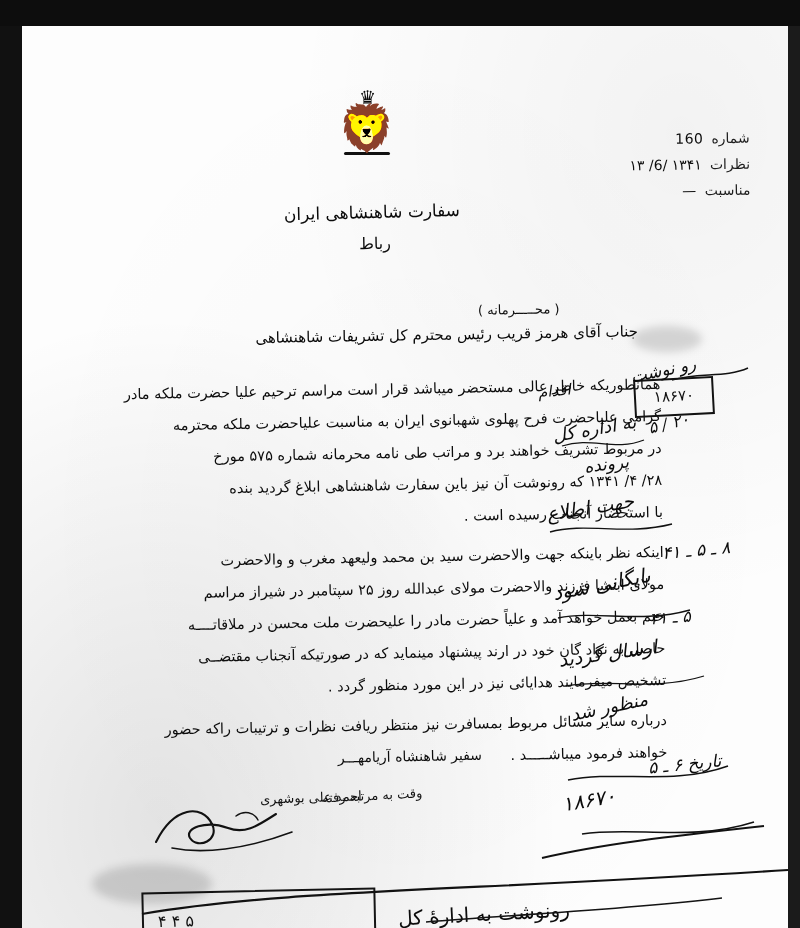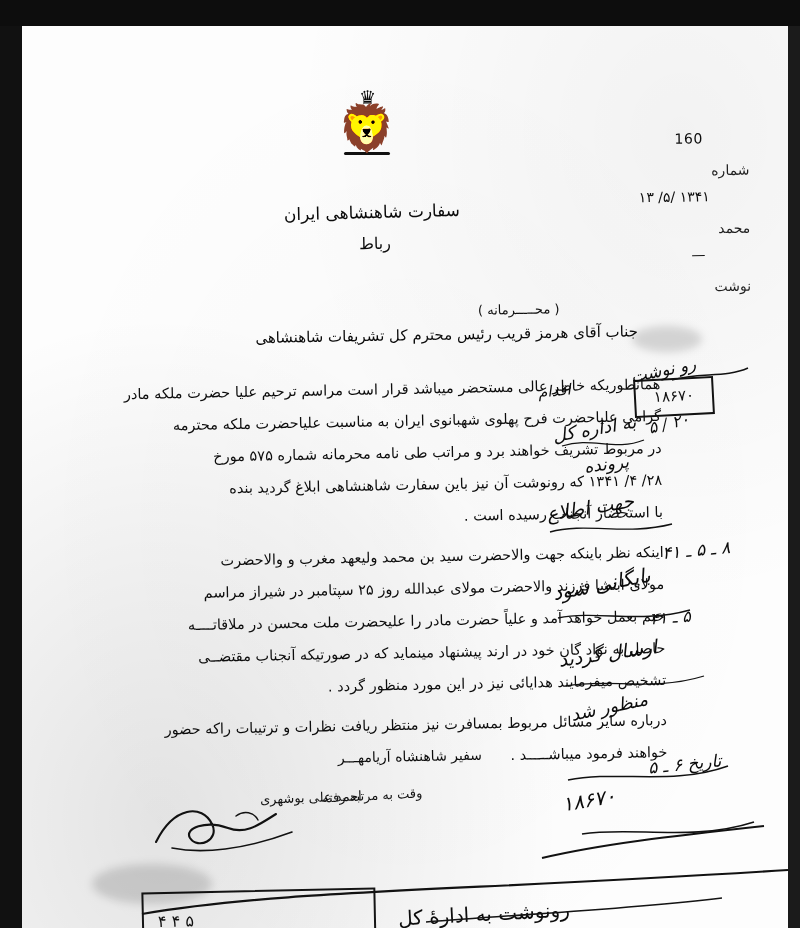--- a/index.html
+++ b/index.html
@@ -126,21 +126,21 @@
     font-size: 14px;
     line-height: 26px;
     transform: rotate(-0.8deg);
   }
   .ref-row {
     display: flex;
     justify-content: flex-start;
     gap: 8px;
     white-space: nowrap;
   }
-  .ref-label { opacity: 0.92; margin-top: 32px; }
+  .ref-label { opacity: 0.92; }
   .ref-value { letter-spacing: 0.5px; }
 
   
   .addressee-note {
     position: absolute;
     left: 456px; top: 276px;
     font-size: 13px;
     color: #111;
     transform: rotate(-1deg);
     white-space: nowrap;
@@ -291,25 +291,25 @@
 
     <div class="ministry-line">سفارت شاهنشاهی ایران</div>
     <div class="city-line">رباط</div>
 
     <div class="ref-block">
       <div class="ref-row">
         <span class="ref-label">شماره</span>
         <span class="ref-value">160</span>
       </div>
       <div class="ref-row">
-        <span class="ref-label">محمد</span>
-        <span class="ref-value">۱۳۴۱ /۵/ ۱۳</span>
+        <span class="ref-label">نظرات</span>
+        <span class="ref-value">۱۳۴۱ /6/ ۱۳</span>
       </div>
       <div class="ref-row">
-        <span class="ref-label">نوشت</span>
+        <span class="ref-label">مناسبت</span>
         <span class="ref-value">—</span>
       </div>
     </div>
 
     <div class="addressee-note">( محـــــرمانه )</div>
     <div class="addressee">جناب آقای هرمز قریب رئیس محترم کل تشریفات شاهنشاهی</div>
 
     <div class="body-text">
       <p>همانطوریکه خاطر عالی مستحضر میباشد قرار است مراسم ترحیم علیا حضرت ملکه مادر</p>
       <p>گرامی علیاحضرت فرح پهلوی شهبانوی ایران به مناسبت علیاحضرت ملکه محترمه</p>

